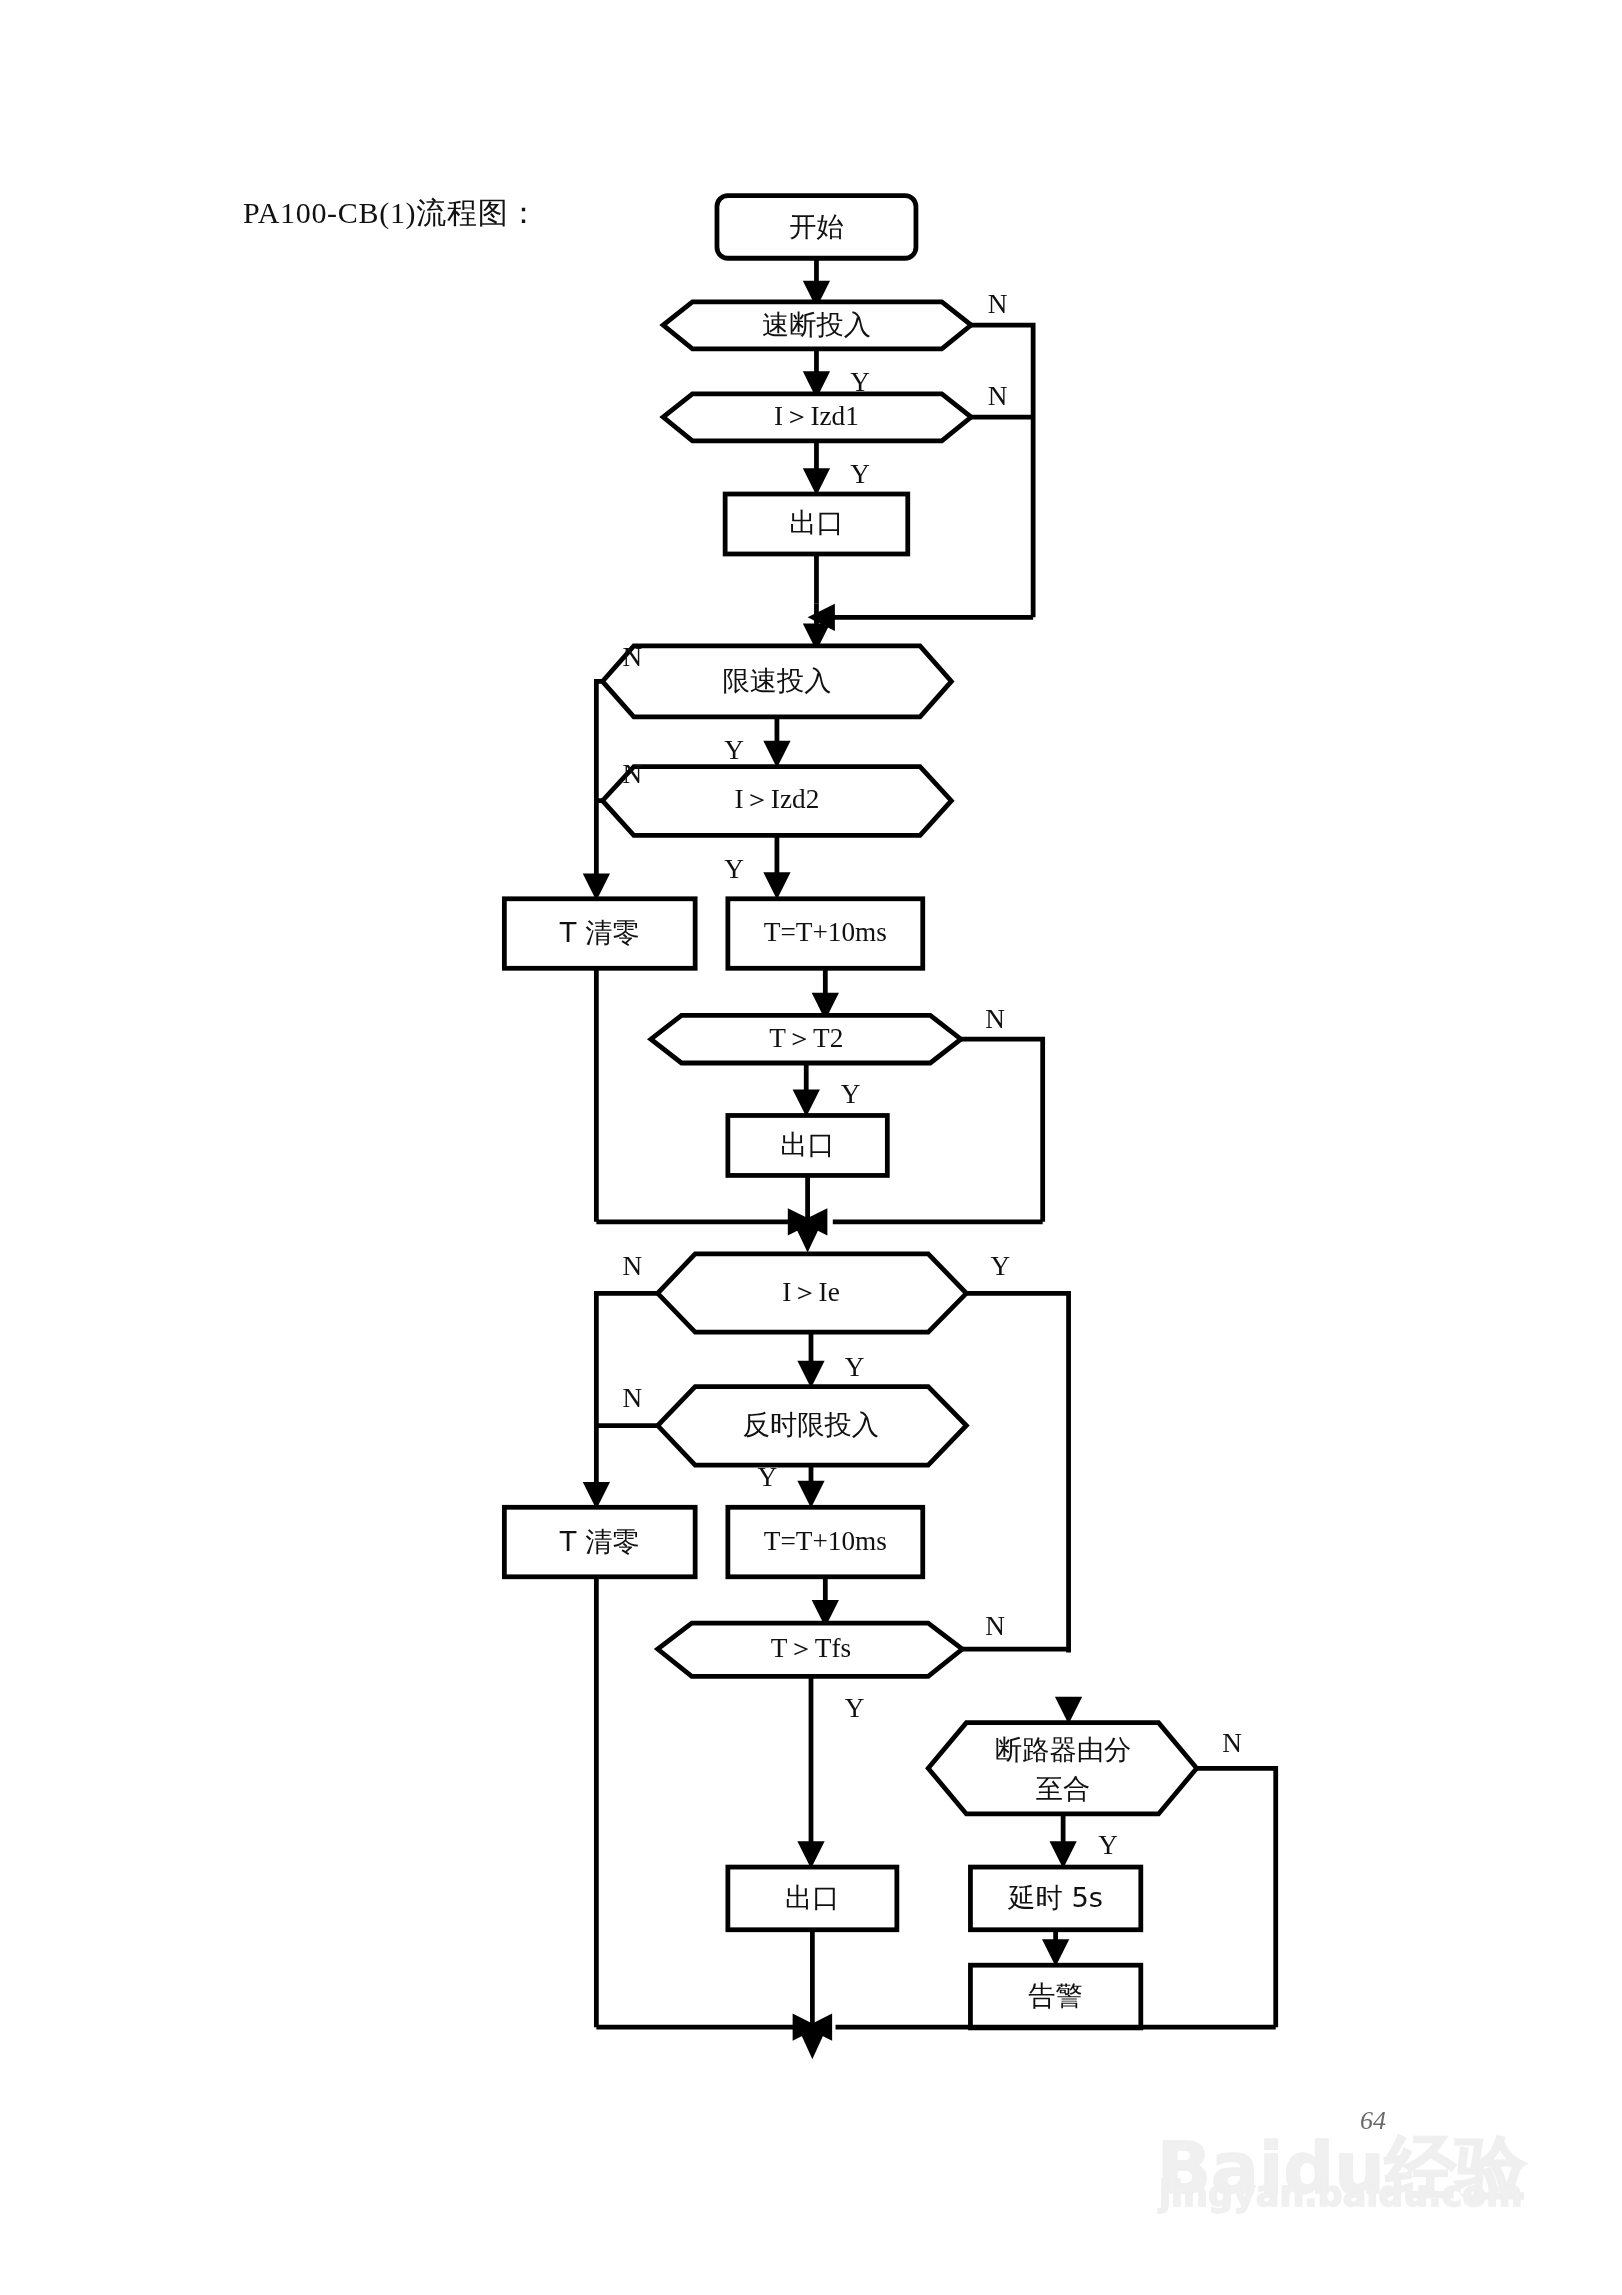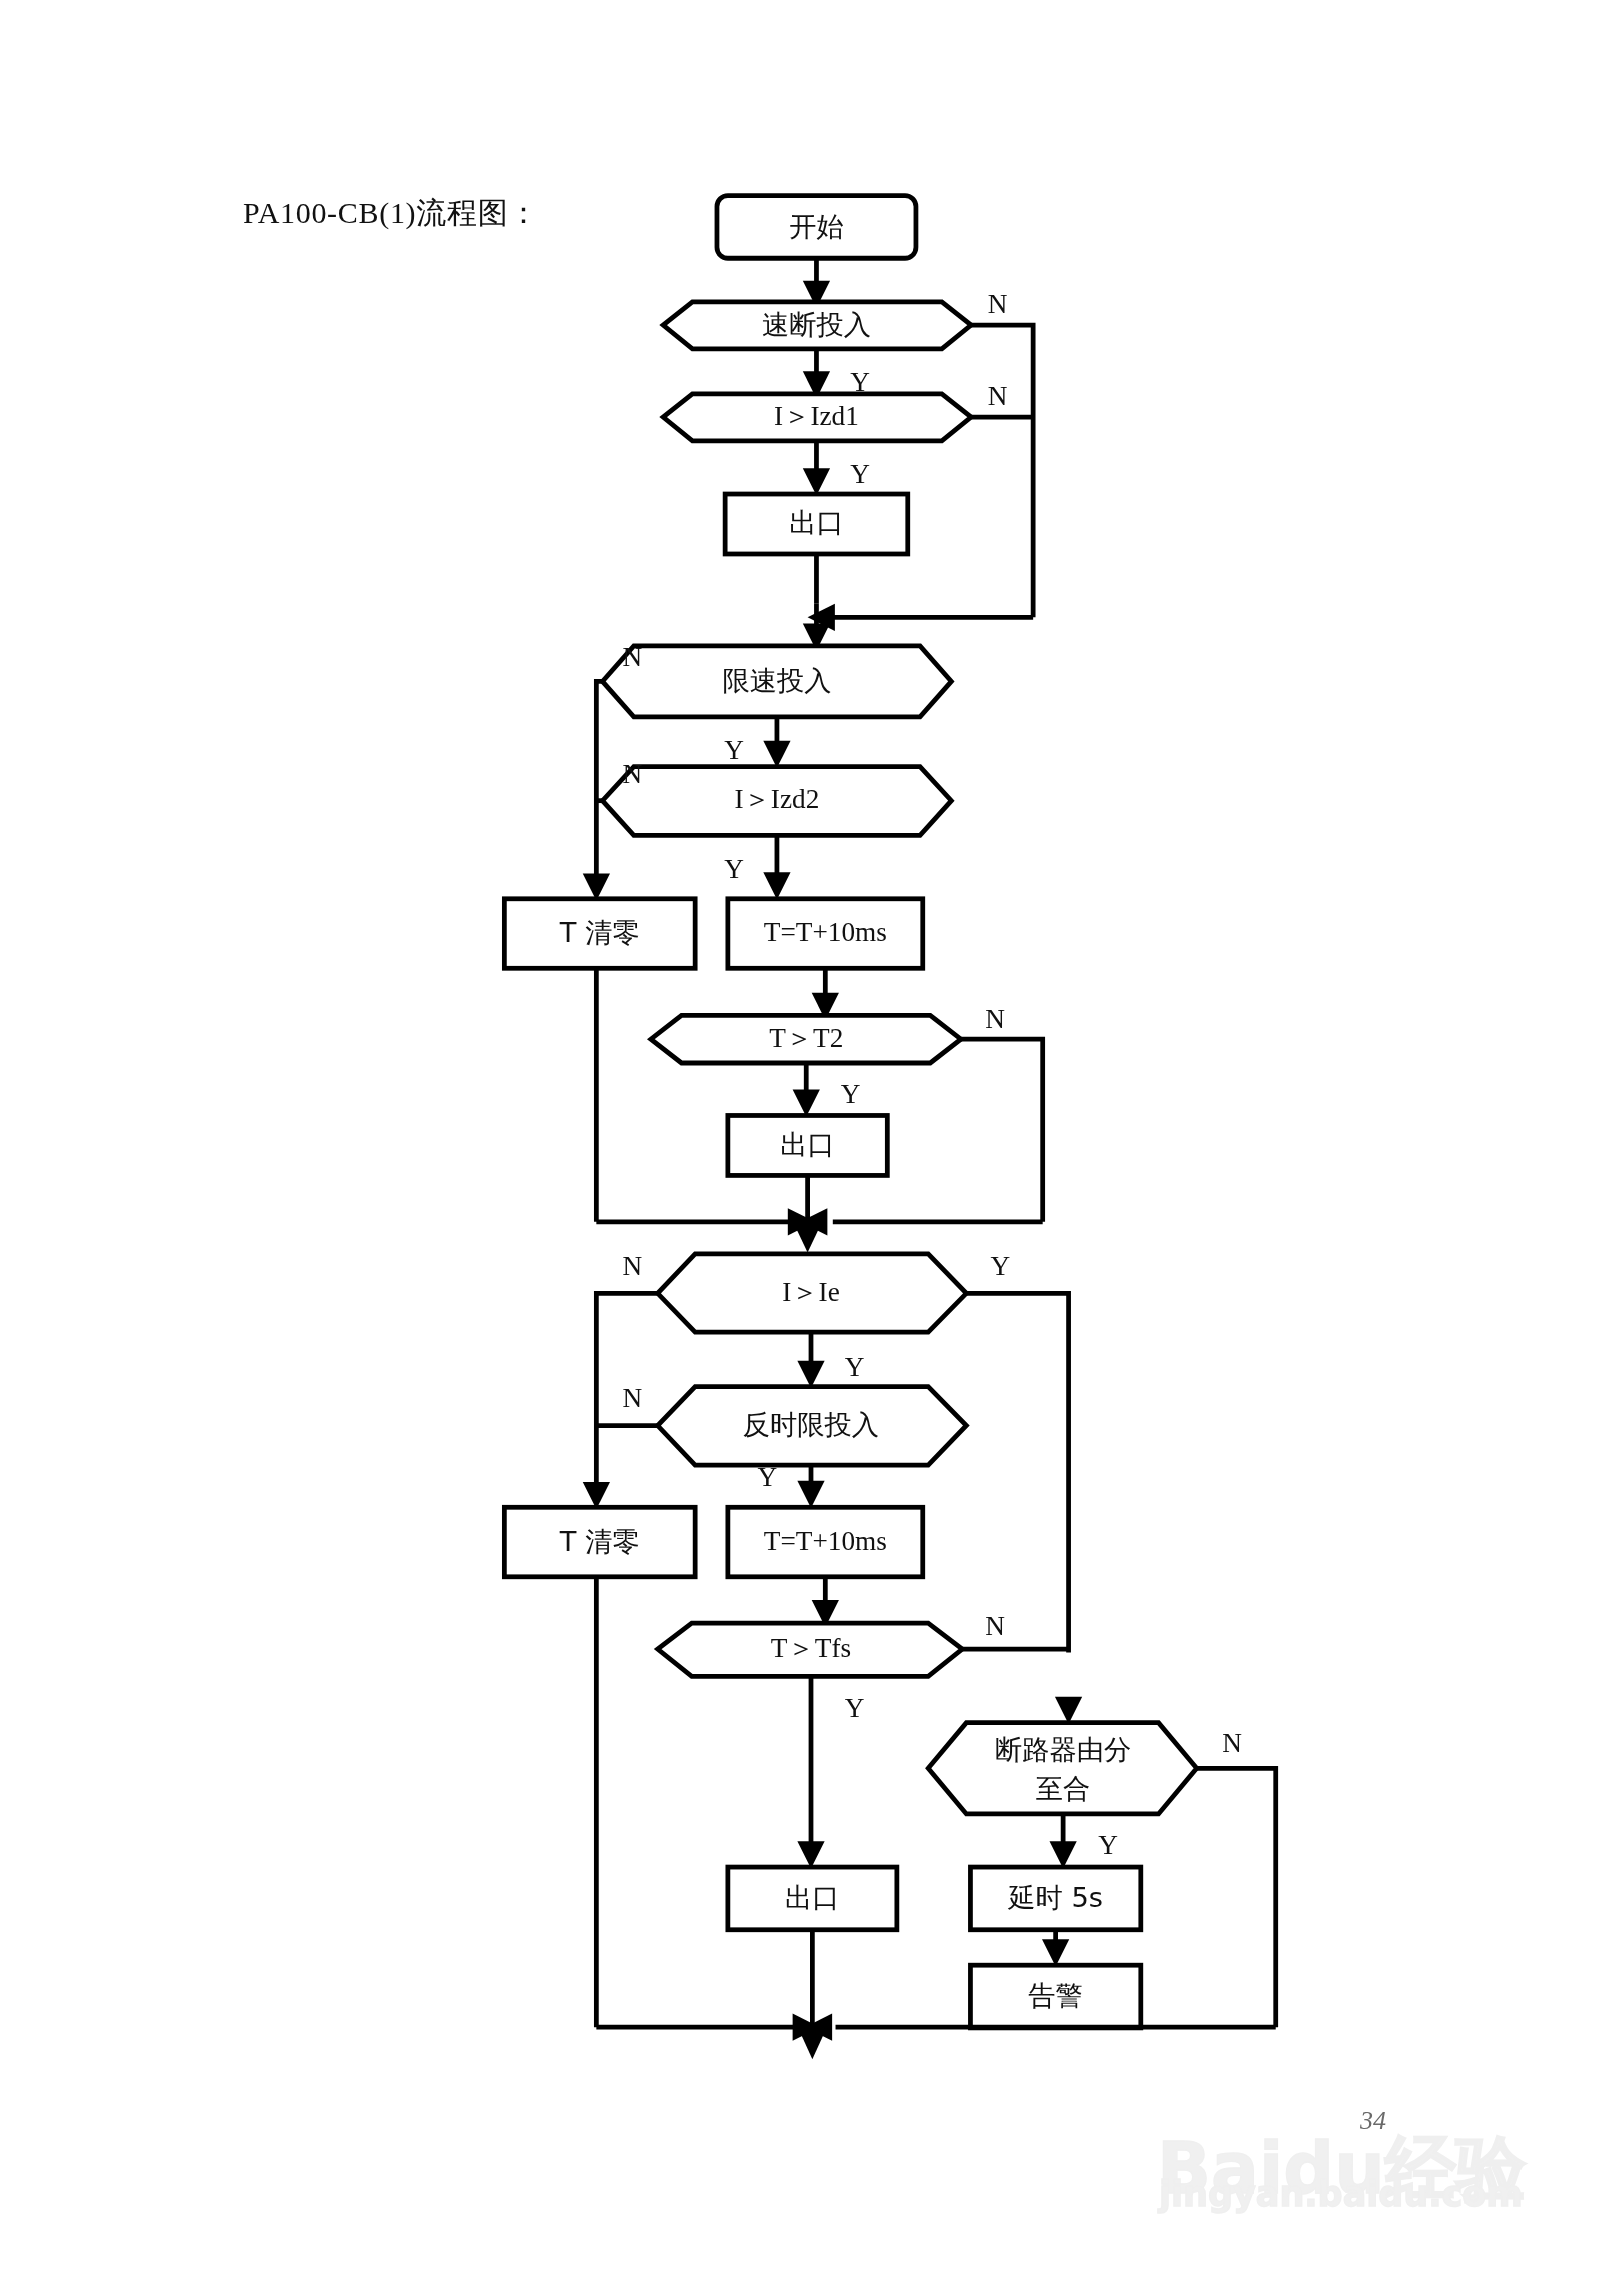--- a/index.html
+++ b/index.html
@@ -195,16 +195,16 @@
     <polygon class="arw" points="1203,2975 1163,2955 1163,2995"></polygon>
     <polygon class="arw" points="1181,2975 1221,2955 1221,2995"></polygon>
     <path class="ln" d="M1192 2975 L1192 2990"></path>
     <polygon class="arw" points="1192,3022 1172,2978 1212,2978"></polygon>
 
   </svg>
 
   <div class="wm" style="left:1157px;top:2098px;font-size:71px;margin-top:24px;">Baidu经验</div>
   <div class="wm" style="left:1159px;top:2174px;font-size:35px;">jingyan.baidu.com</div>
 
-  <div class="pg" style="left:1360px;top:2106px;">34</div>
+  <div class="pg" style="left:1360px;top:2106px;">64</div>
 
 </div>
 
 
 </body></html>

